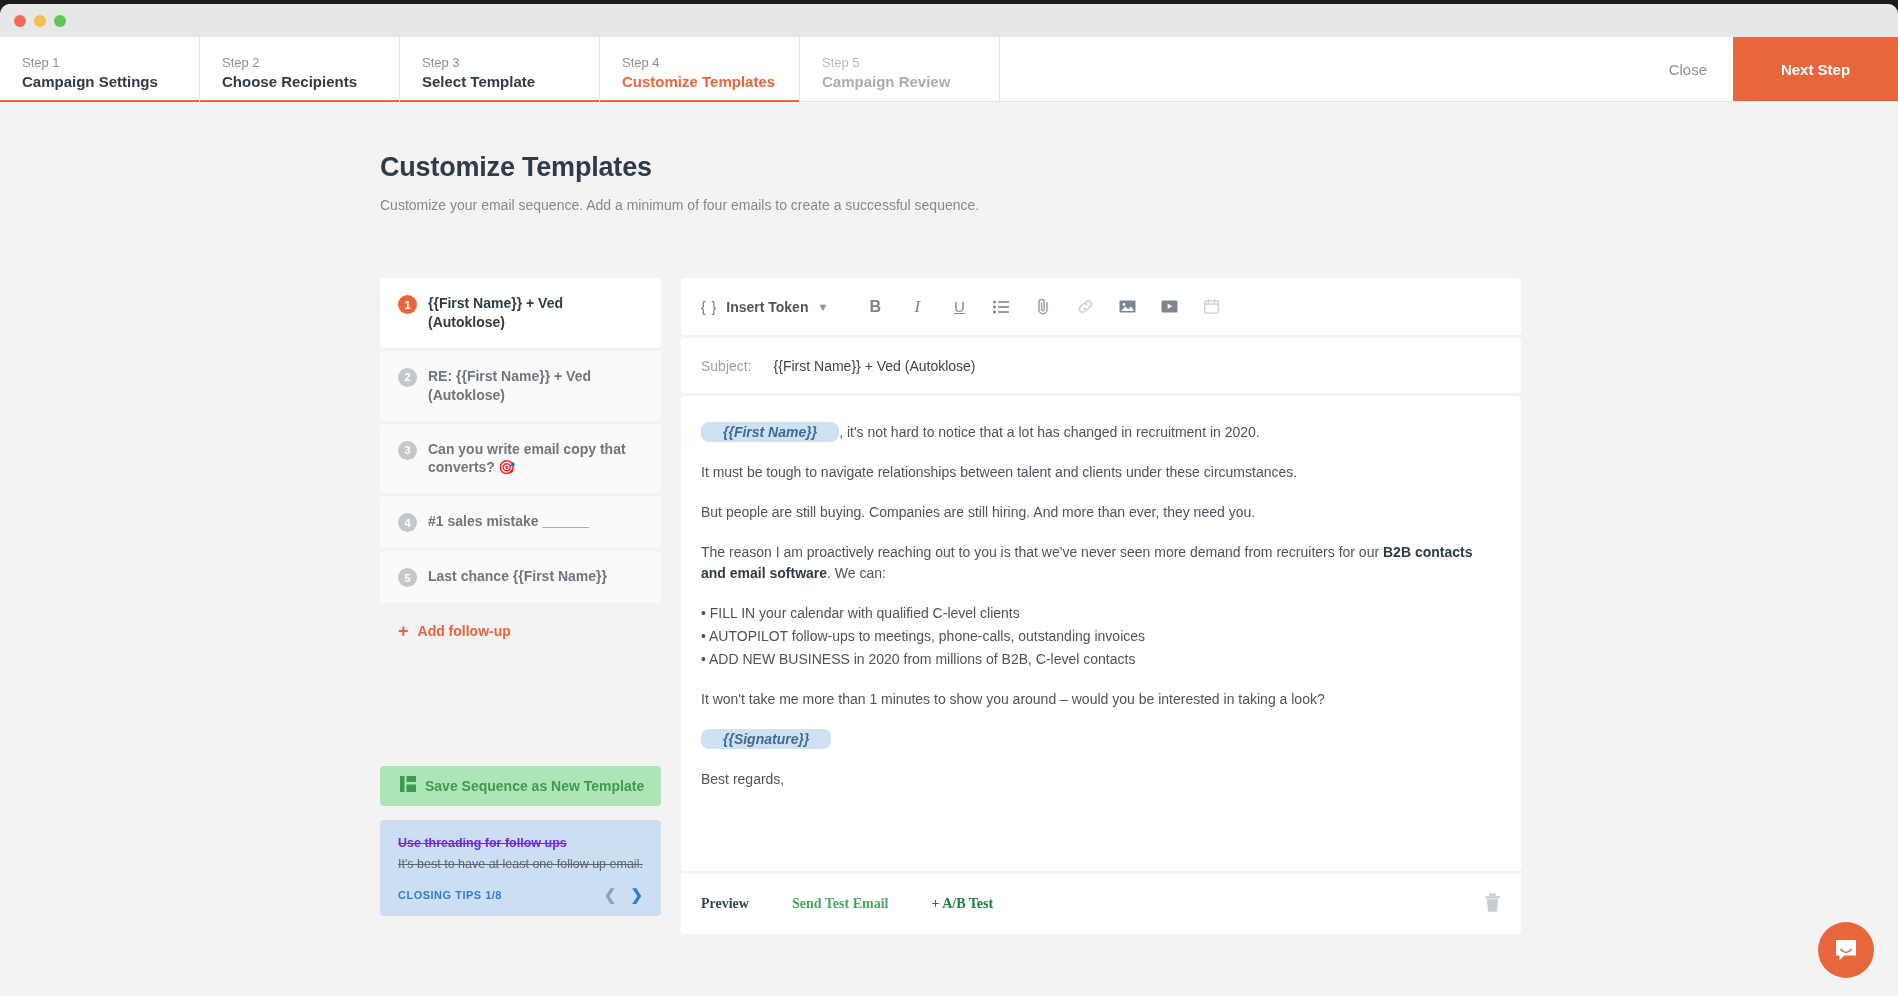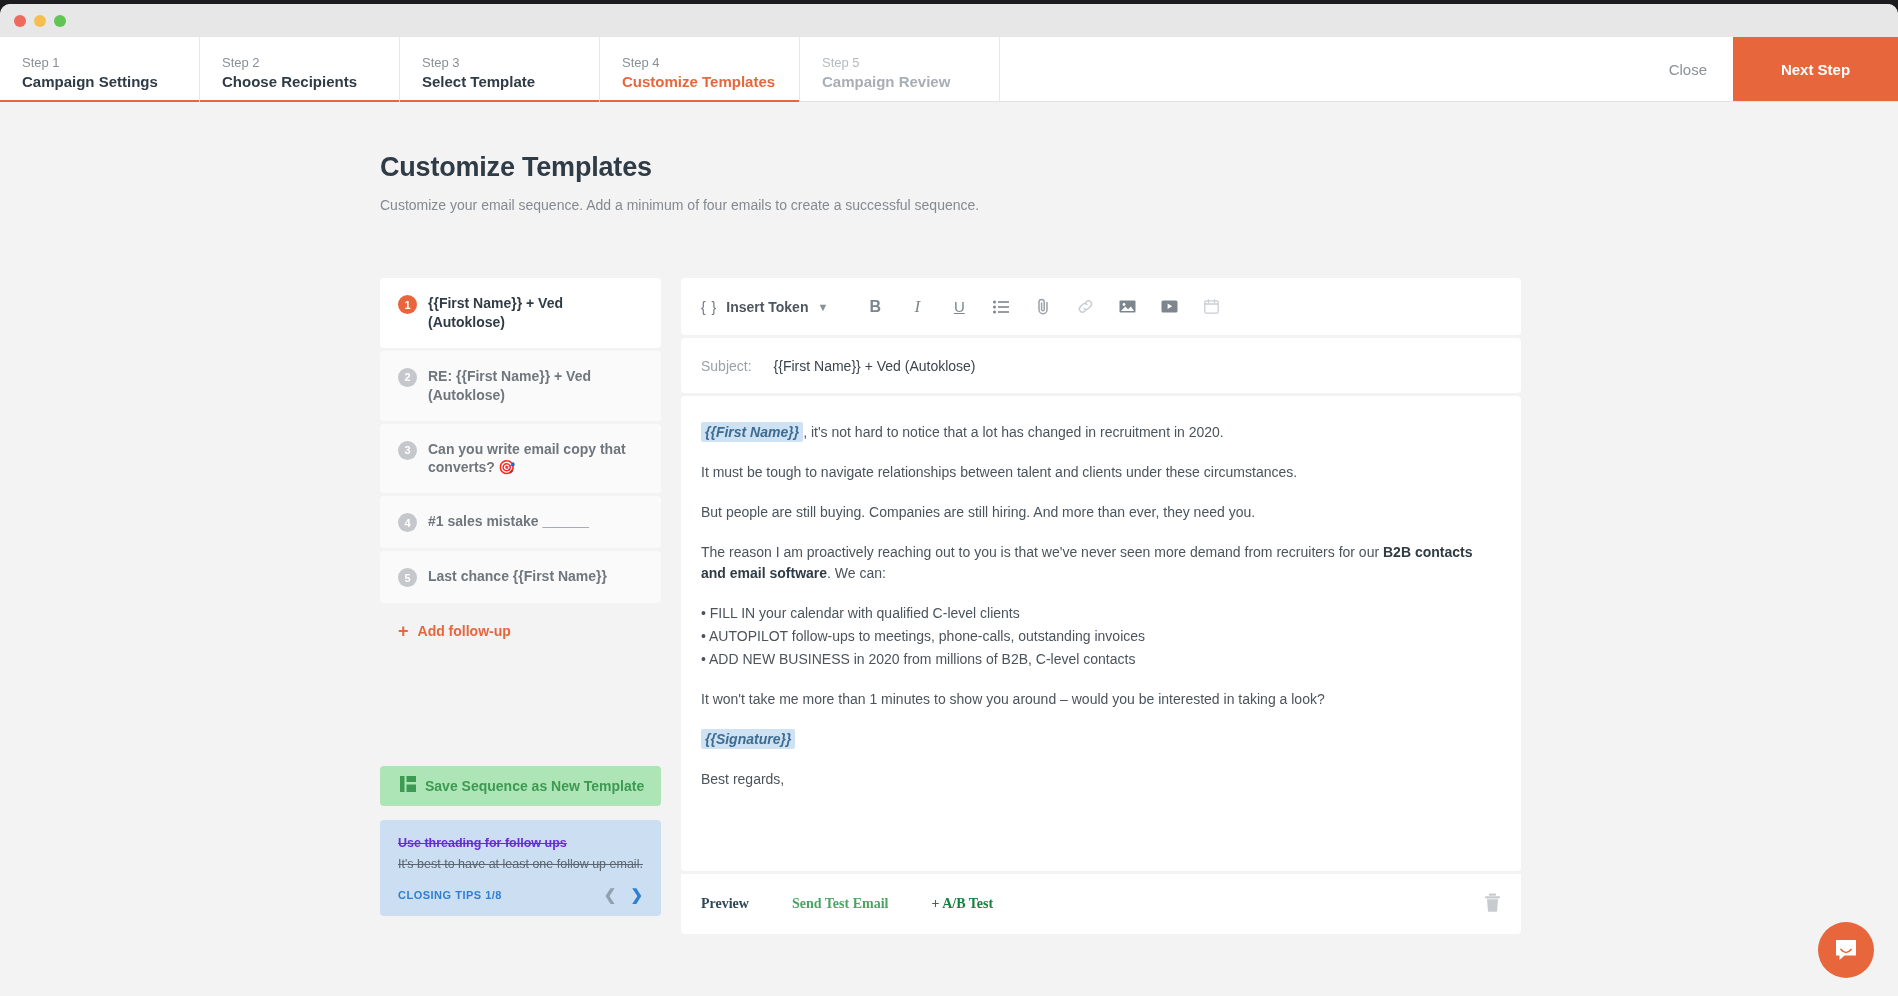--- a/index.html
+++ b/index.html
@@ -168,21 +168,21 @@
   .subj-value { font-size: 14px; color: #3c454e; }
 
   .ed-body {
     min-height: 475px; padding: 26px 20px 20px 20px; margin-bottom: 3px;
   }
   .p { font-size: 14px; color: #4b545c; line-height: 1.5; margin-bottom: 19px; }
   .p b { color: #2f3b45; }
   .token-pill {
     background: #cfe2f3; color: #3d6c91;
     font-style: italic; font-weight: bold;
-    padding: 2px 4px; border-radius: 2px;
+    padding: 2px 22px; border-radius: 8px;
   }
   .bullets { margin-bottom: 19px; }
   .bullets .p { margin-bottom: 2px; }
 
   .ed-foot {
     height: 60px; display: flex; align-items: center;
     padding: 0 20px; justify-content: space-between;
     border-radius: 0 0 4px 4px;
   }
   .foot-left { display: flex; align-items: flex-end; gap: 43px; font-family: Liberation Serif, serif; }

